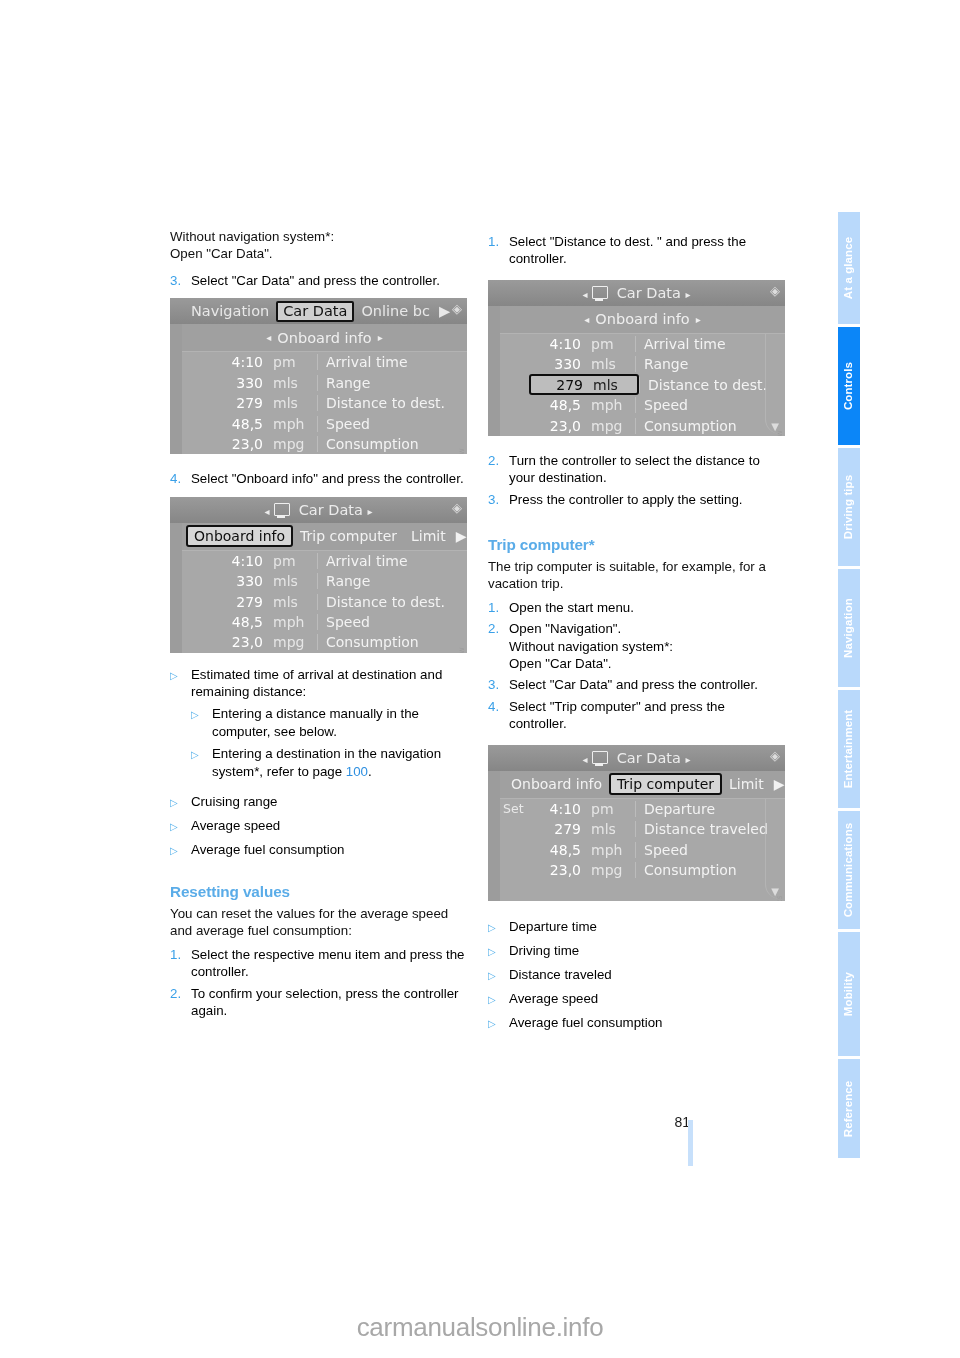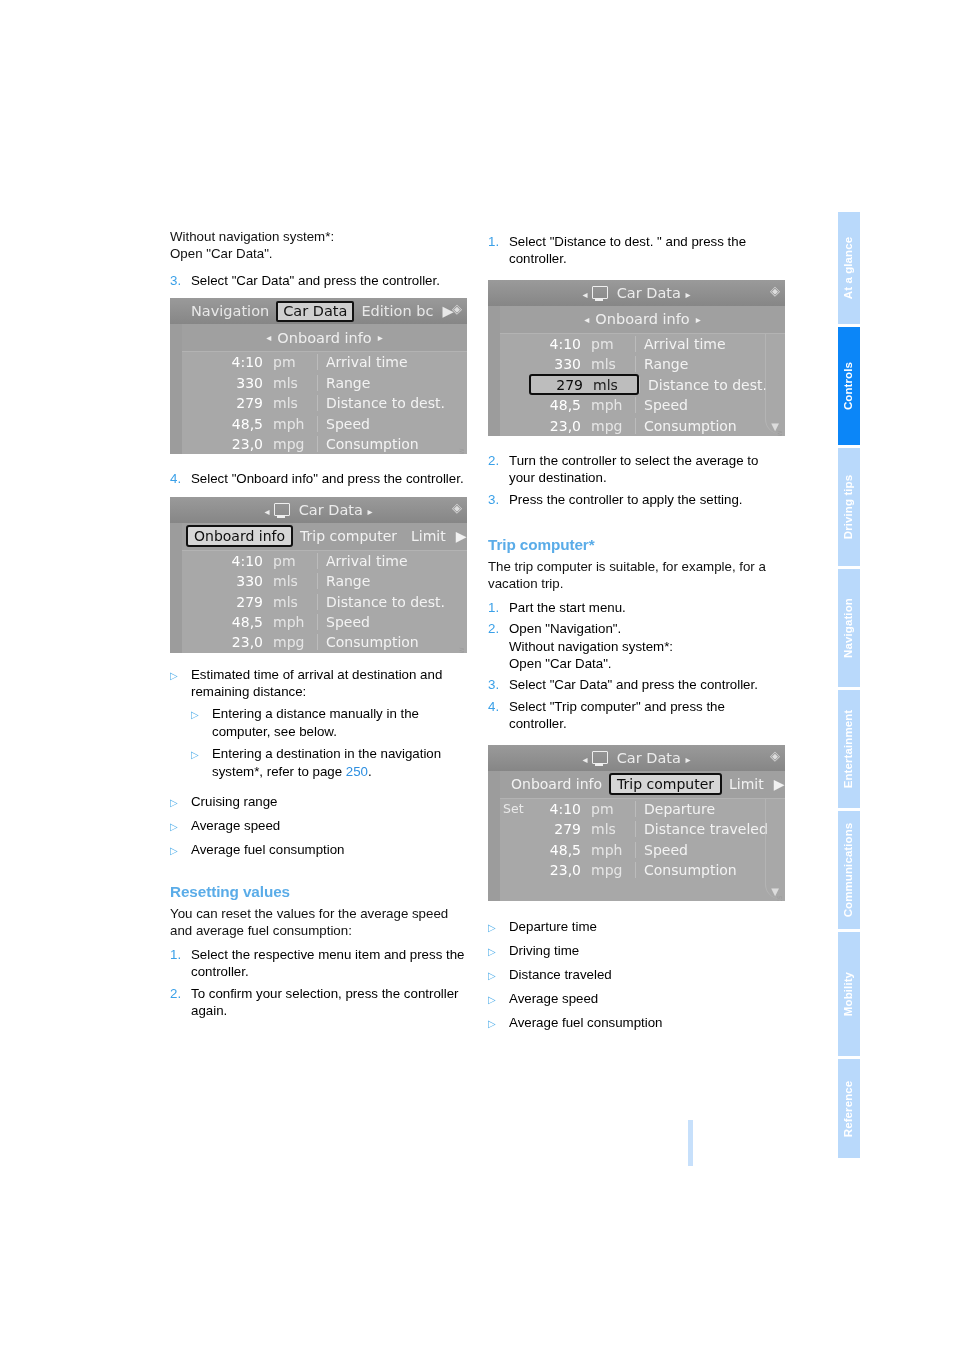--- a/index.html
+++ b/index.html
@@ -389,21 +389,21 @@
       <span class="num">3.</span>
       <span class="txt">Select "Car Data" and press the controller.</span>
     </div>
 
     <div class="idrive">
       <div class="sidebar-strip"></div>
       <div class="topbar grad">
         <div class="topbar-inner" style="padding-left:14px;">
           <span class="tb-item">Navigation</span>
           <span class="tb-item sel">Car Data</span>
-          <span class="tb-item">Edition bc</span>
+          <span class="tb-item">Online bc</span>
           <span class="tb-item" style="padding:0 2px;">▶</span>
         </div>
         <span class="corner">◈</span>
       </div>
       <div class="rowbar center">
         <span style="font-size:10px;padding-right:6px;">◂</span>
         <span>Onboard info</span>
         <span style="font-size:10px;padding-left:6px;">▸</span>
       </div>
       <div class="list">
@@ -505,21 +505,21 @@
     <div class="bullet">
       <span class="tri">▷</span>
       <span class="txt">Estimated time of arrival at destination and remaining distance:</span>
     </div>
     <div class="bullet indent">
       <span class="tri">▷</span>
       <span class="txt">Entering a distance manually in the computer, see below.</span>
     </div>
     <div class="bullet indent">
       <span class="tri">▷</span>
-      <span class="txt">Entering a destination in the navigation system<sup class="star">*</sup>, refer to page <span class="lnk">250</span>.</span>
+      <span class="txt">Entering a destination in the navigation system<sup class="star">*</sup>, refer to page <span class="lnk">100</span>.</span>
     </div>
 
     <div class="spacer-sm"></div>
 
     <div class="bullet">
       <span class="tri">▷</span>
       <span class="txt">Cruising range</span>
     </div>
     <div class="bullet">
       <span class="tri">▷</span>
@@ -609,42 +609,42 @@
         </div>
       </div>
       <div class="screencurve"></div>
       <span class="sidecode">BTWNF_BMW</span>
     </div>
 
     <div class="spacer-md"></div>
 
     <div class="step">
       <span class="num">2.</span>
-      <span class="txt">Turn the controller to select the average to your destination.</span>
+      <span class="txt">Turn the controller to select the distance to your destination.</span>
     </div>
     <div class="step" style="margin-top:4px;">
       <span class="num">3.</span>
       <span class="txt">Press the controller to apply the setting.</span>
     </div>
 
     <div class="spacer-sm" style="height:5px;"></div>
 
 
     <div class="spacer-lg"></div>
 
     <div class="h2">Trip computer*</div>
     <div class="spacer-sm" style="height:4px;"></div>
 
     <div class="body-text">The trip computer is suitable, for example, for a vacation trip.</div>
 
     <div class="spacer-sm" style="height:5px;"></div>
 
     <div class="step">
       <span class="num">1.</span>
-      <span class="txt">Part the start menu.</span>
+      <span class="txt">Open the start menu.</span>
     </div>
     <div class="step" style="margin-top:4px;">
       <span class="num">2.</span>
       <span class="txt">
         <span>Open "Navigation".</span><br>
         <span>Without navigation system*:</span><br>
         <span>Open "Car Data".</span>
       </span>
     </div>
     <div class="step" style="margin-top:4px;">
@@ -722,17 +722,19 @@
       <span class="tri">▷</span>
       <span class="txt">Average speed</span>
     </div>
     <div class="bullet">
       <span class="tri">▷</span>
       <span class="txt">Average fuel consumption</span>
     </div>
   </div>
 
   <div id="footer">
+    <div id="page-number">81</div>
   </div>
   <div id="footer-rule"></div>
 
+  <div id="watermark">carmanualsonline.info</div>
 
 </div>
 
 </body></html>

